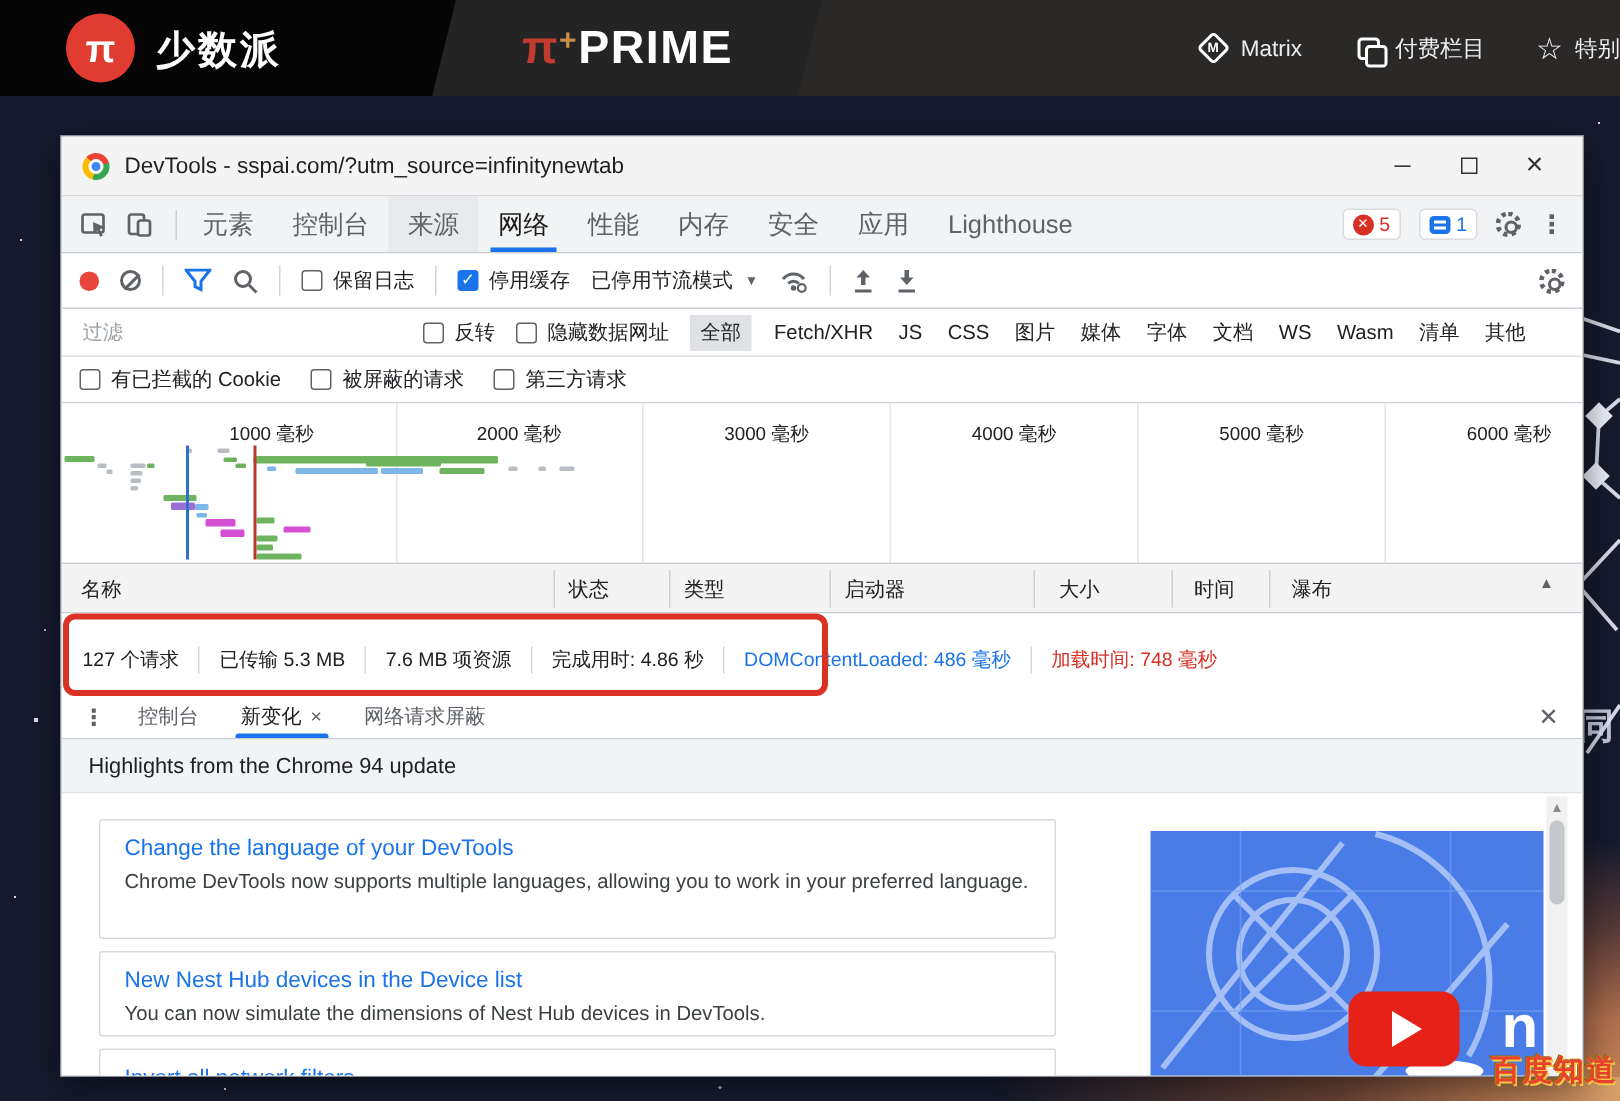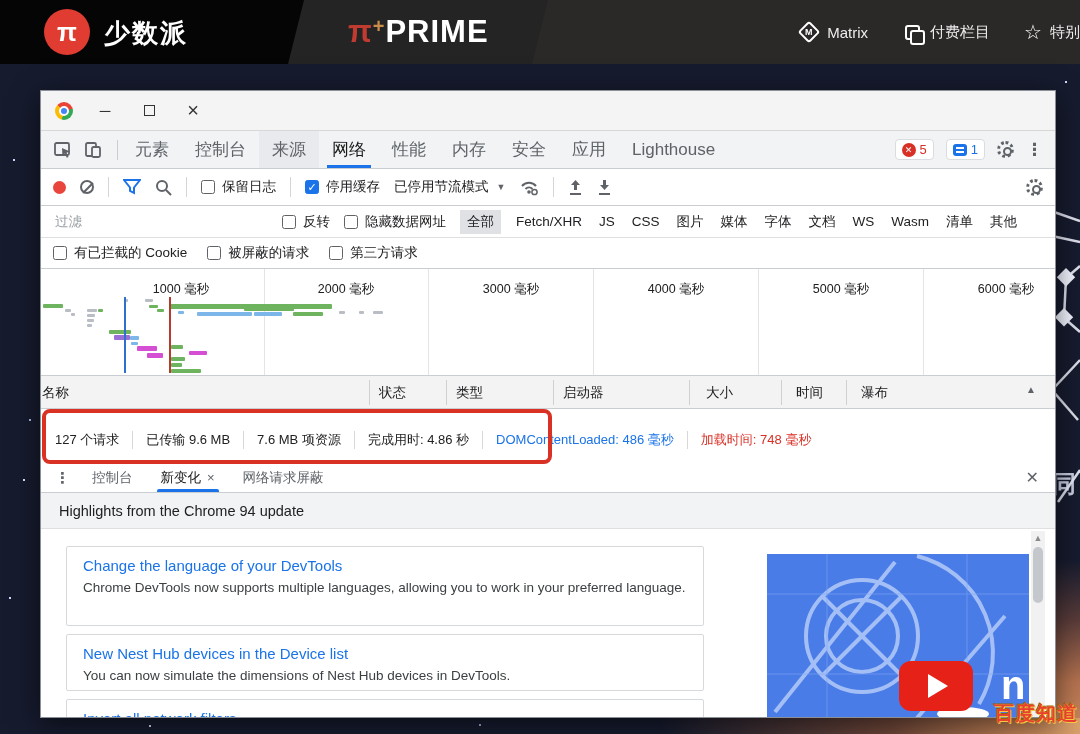--- a/index.html
+++ b/index.html
@@ -207,20 +207,21 @@
     </g>
   </svg>
   <div class="abs side-text">同</div>
   <div class="abs bg-right-warm"></div>
   <div class="abs bg-bottom-warm"></div>
 
   <div class="abs window">
 
     <div class="titlebar">
       <div class="chrome-logo"></div>
+      <div class="title-text">DevTools - sspai.com/?utm_source=infinitynewtab</div>
       <div class="win-btn">─</div>
       <div class="win-btn">
           <span class="win-max-box"></span>
         </div>
       <div class="win-btn" style="font-size:20px;">×</div>
     </div>
 
     <div class="tabsbar">
       <div class="tb-icons">
         <svg width="20" height="20" viewBox="0 0 20 20" class="icon-svg">
@@ -383,42 +384,42 @@
           <div class="wf-bar" style="left: 130px; top: 76px; width: 12px; height: 4px; background: rgb(110, 180, 94);"></div>
           <div class="wf-bar" style="left: 130px; top: 88px; width: 14px; height: 4px; background: rgb(110, 180, 94);"></div>
           <div class="wf-bar" style="left: 130px; top: 94px; width: 11px; height: 4px; background: rgb(110, 180, 94);"></div>
           <div class="wf-bar" style="left: 130px; top: 100px; width: 30px; height: 4px; background: rgb(110, 180, 94);"></div>
         </div>
       <div class="ev-line ev-blue" style="left:83px"></div>
       <div class="ev-line ev-red" style="left:128px"></div>
     </div>
 
     <div class="thead">
-      <span class="th" style="left:1px">名称</span>
+      <span class="th" style="left:13px">名称</span>
       <span class="th" style="left:338px">状态</span>
       <span class="th" style="left:415px">类型</span>
       <span class="th" style="left:522px">启动器</span>
       <span class="th" style="left:665px">大小</span>
       <span class="th" style="left:755px">时间</span>
       <span class="th" style="left:820px">瀑布</span>
       <div class="th-div" style="left:328px"></div>
       <div class="th-div" style="left:405px"></div>
       <div class="th-div" style="left:512px"></div>
       <div class="th-div" style="left:648px"></div>
       <div class="th-div" style="left:740px"></div>
       <div class="th-div" style="left:805px"></div>
       <span class="sort-arrow" style="left:985px">▲</span>
     </div>
     <div class="hscroll-dash" style="left:600px;top:321px;width:10px;height:3px;"></div>
     <div class="hscroll-dash" style="left:885px;top:321px;width:8px;height:3px;"></div>
     <div class="hscroll-dash" style="left:952px;top:320px;width:26px;height:4px;"></div>
 
     <div class="summary">
       <span class="sum-item">127 个请求</span>
-      <span class="sum-item">已传输 9.6 MB</span>
+      <span class="sum-item">已传输 5.3 MB</span>
       <span class="sum-item">7.6 MB 项资源</span>
       <span class="sum-item">完成用时: 4.86 秒</span>
       <span class="sum-item">
         <span class="sum-blue">DOMContentLoaded:</span>
         <span class="sum-blue">486 毫秒</span>
       </span>
       <span class="sum-item">
         <span class="sum-red">加载时间:</span>
         <span class="sum-red">748 毫秒</span>
       </span>

